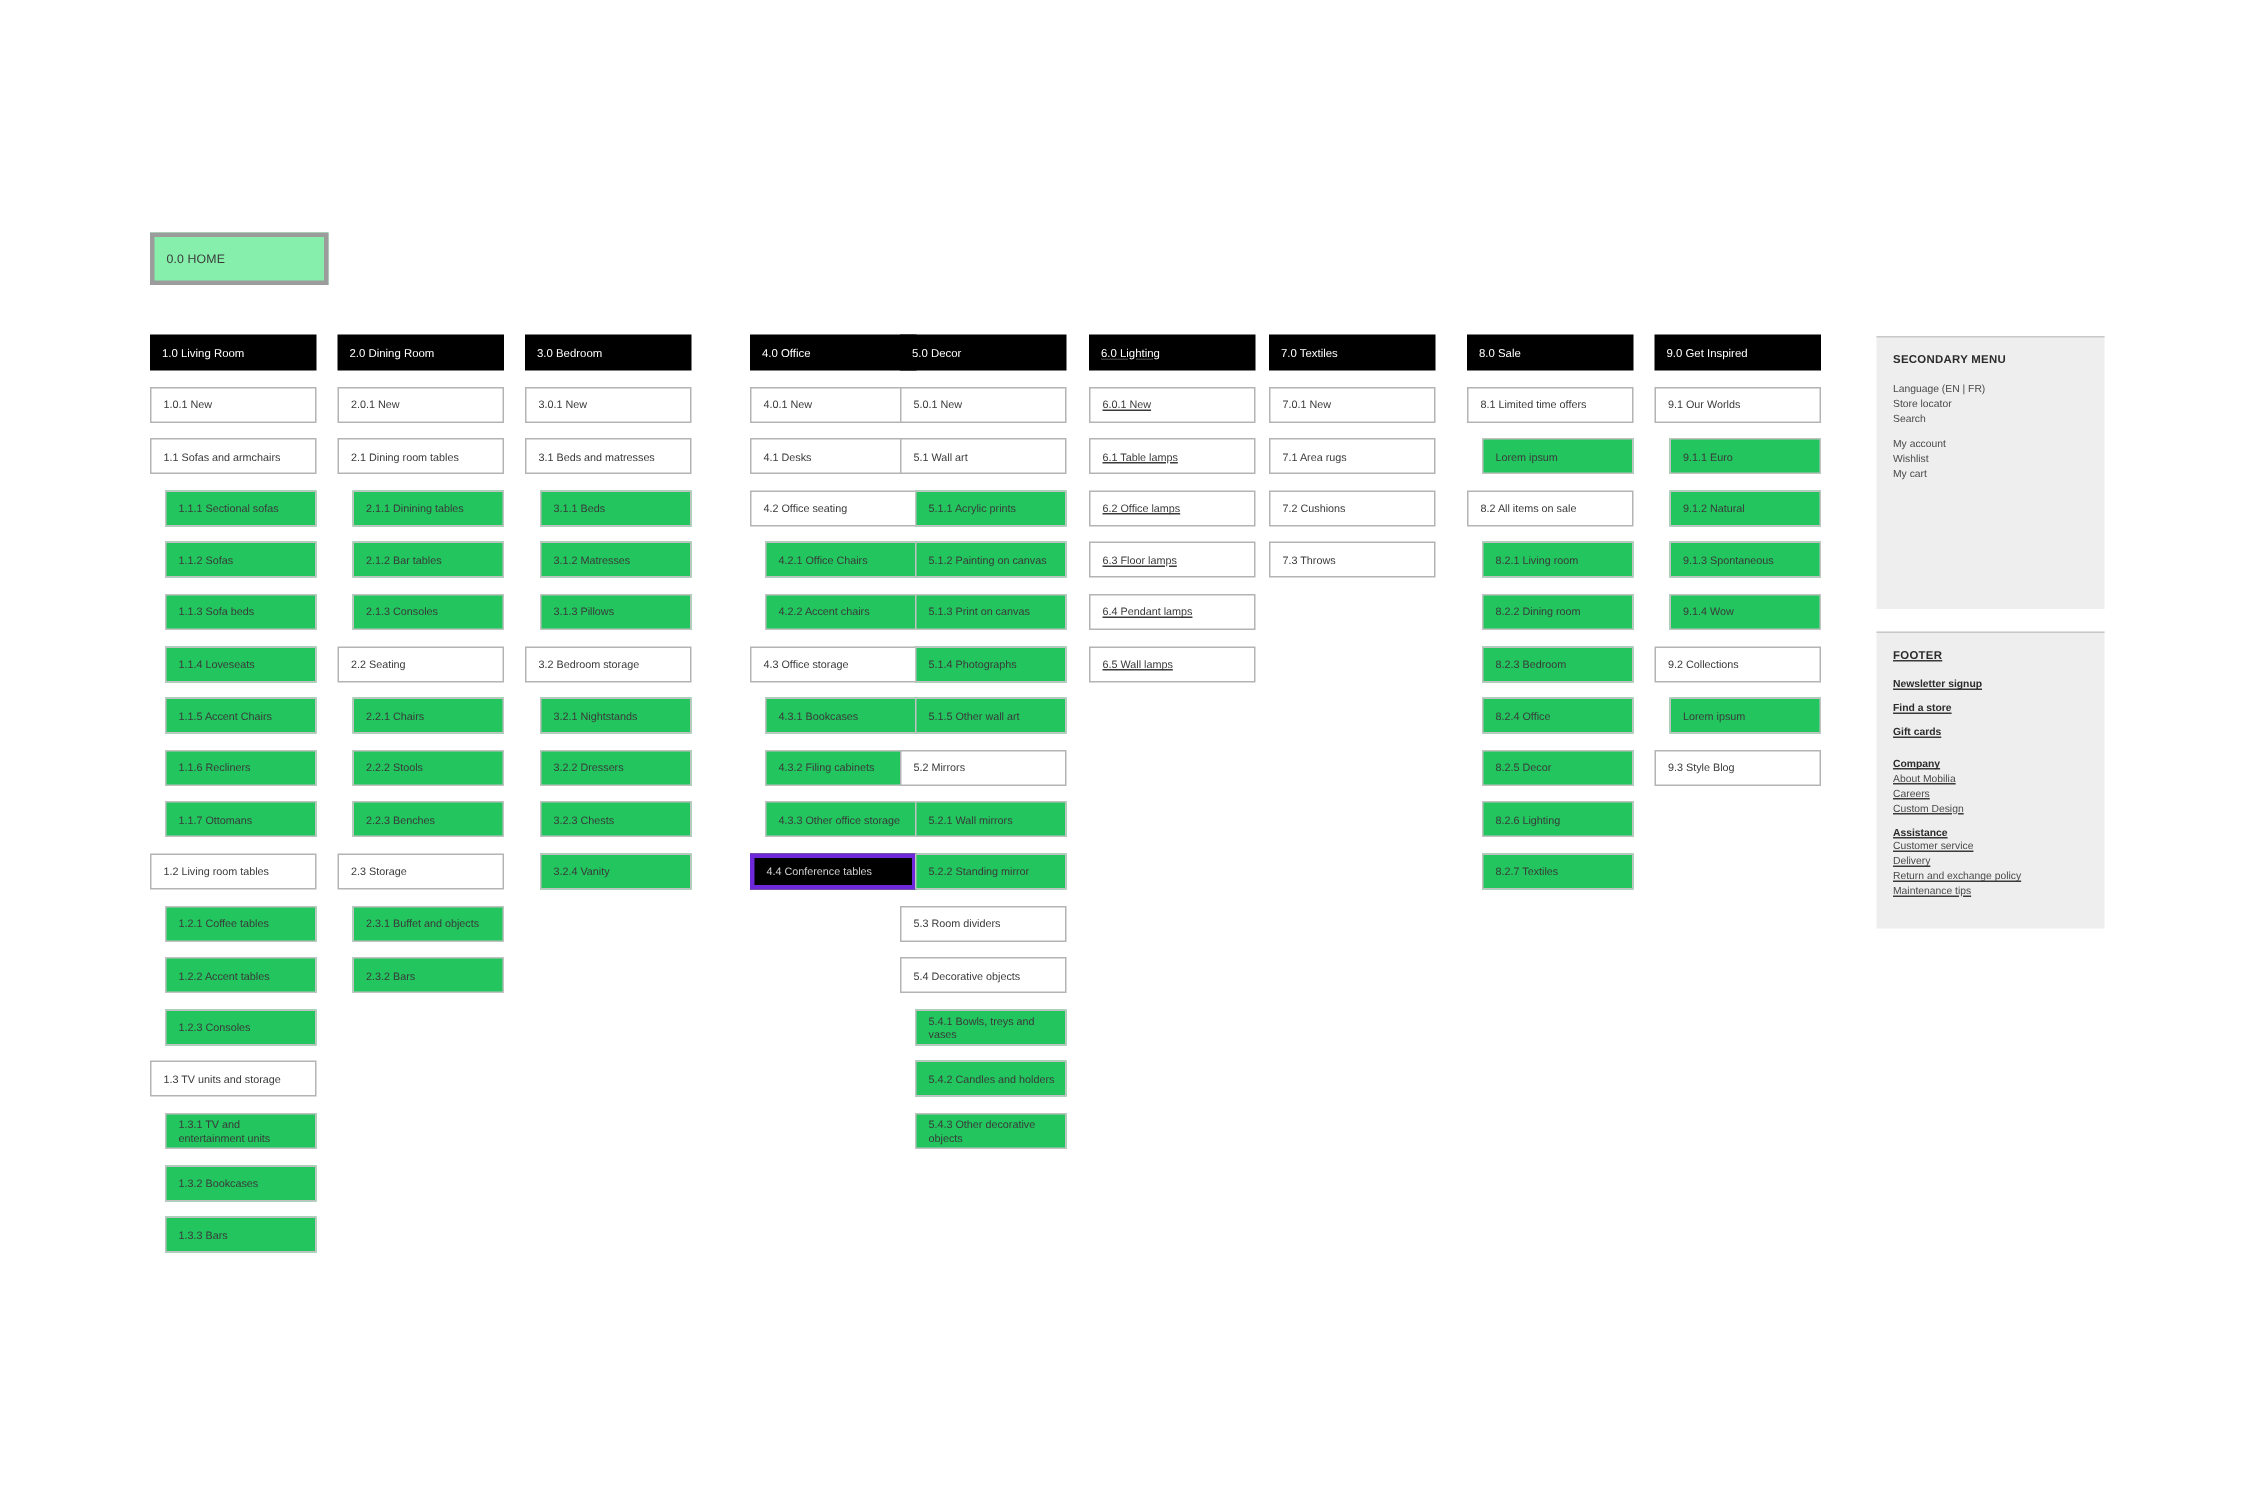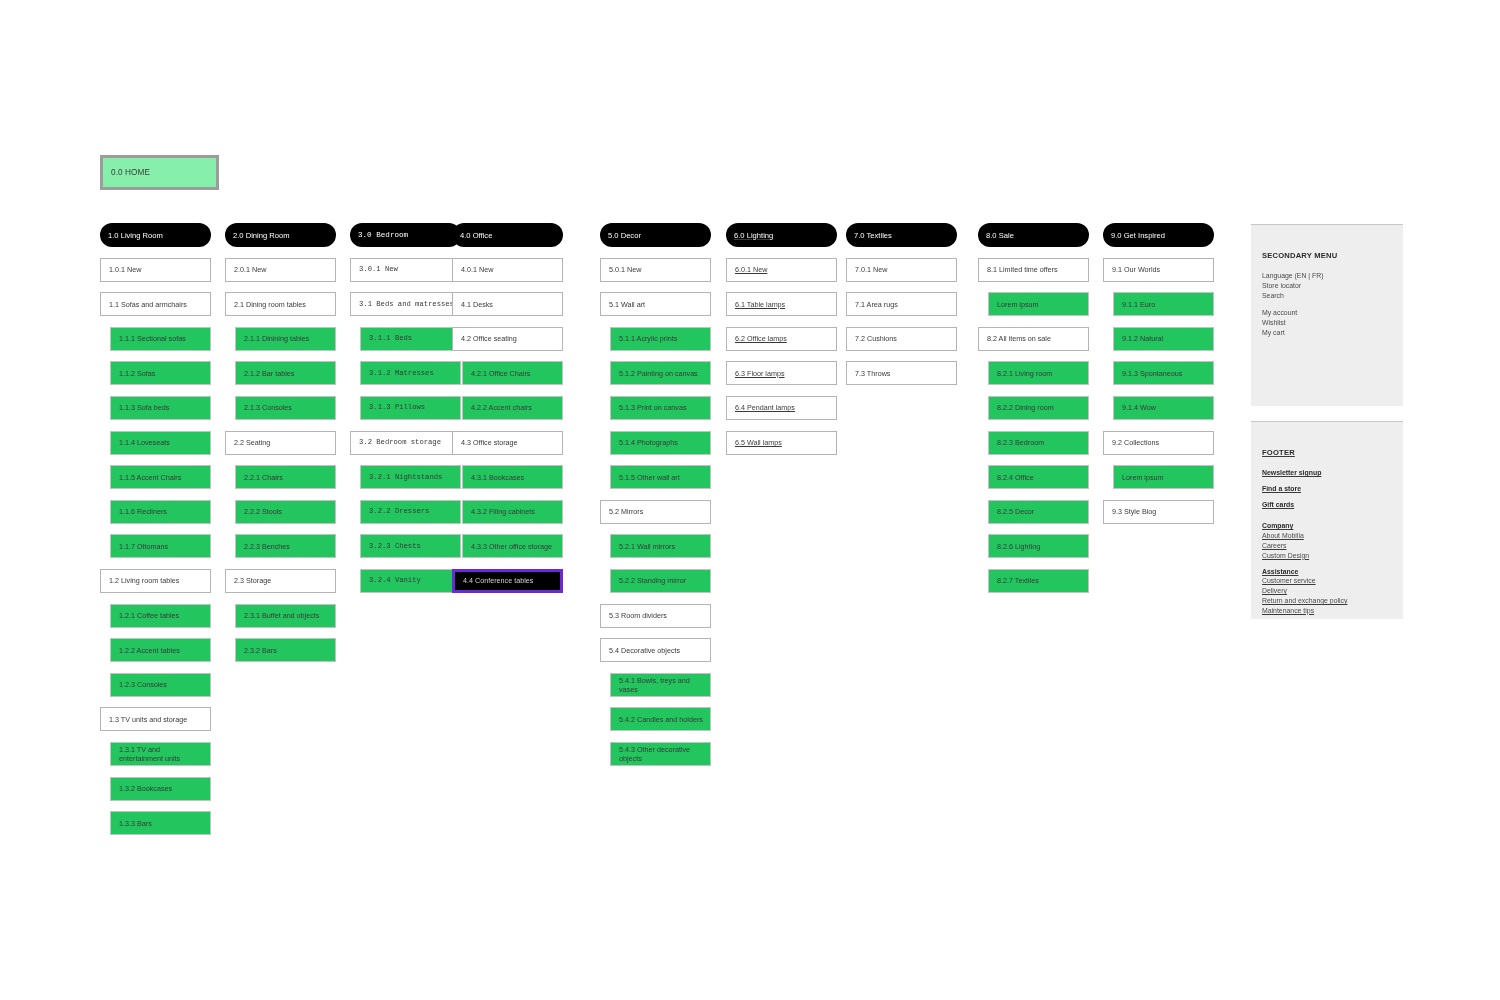--- a/index.html
+++ b/index.html
@@ -51,21 +51,20 @@
     width: 111px;
     height: 24px;
     background: #000000;
     color: #ffffff;
     font-size: 7.6px;
     display: flex;
     align-items: center;
     padding-left: 8px;
     box-sizing: border-box;
     margin-bottom: 10.6px;
-    border-radius: 12px;
   }
 
   
   .node {
     position: relative;
     box-sizing: border-box;
     font-size: 7.2px;
     line-height: 1.25;
     display: flex;
     align-items: center;
@@ -124,21 +123,21 @@
   }
 
   .node .lbl { display: block; }
 
   
   .panel {
     position: absolute;
     background: #eeeeee;
     border-top: 1px solid #c8c8c8;
     box-sizing: border-box;
-    padding: 26px 11px;
+    padding: 10px 11px;
   }
   #panel-secondary {
     left: 1251px;
     top: 224px;
     width: 152px;
     height: 182px;
   }
   #panel-footer {
     left: 1251px;
     top: 421px;
@@ -261,21 +260,21 @@
         <div class="node lvl1">
           <span class="lbl">2.3 Storage</span>
         </div>
         <div class="node lvl2">
           <span class="lbl">2.3.1 Buffet and objects</span>
         </div>
         <div class="node lvl2">
           <span class="lbl">2.3.2 Bars</span>
         </div>
       </div>
-      <div class="column" style="left: 350px; font-family: Liberation Mono, monospace;">
+      <div class="column" style="left: 350px;">
         <div class="col-head">3.0 Bedroom</div>
         <div class="node lvl1">
           <span class="lbl">3.0.1 New</span>
         </div>
         <div class="node lvl1">
           <span class="lbl">3.1 Beds and matresses</span>
         </div>
         <div class="node lvl2">
           <span class="lbl">3.1.1 Beds</span>
         </div>
@@ -294,21 +293,21 @@
         <div class="node lvl2">
           <span class="lbl">3.2.2 Dressers</span>
         </div>
         <div class="node lvl2">
           <span class="lbl">3.2.3 Chests</span>
         </div>
         <div class="node lvl2">
           <span class="lbl">3.2.4 Vanity</span>
         </div>
       </div>
-      <div class="column" style="left: 452px;">
+      <div class="column" style="left: 500px;">
         <div class="col-head">4.0 Office</div>
         <div class="node lvl1">
           <span class="lbl">4.0.1 New</span>
         </div>
         <div class="node lvl1">
           <span class="lbl">4.1 Desks</span>
         </div>
         <div class="node lvl1">
           <span class="lbl">4.2 Office seating</span>
         </div>

